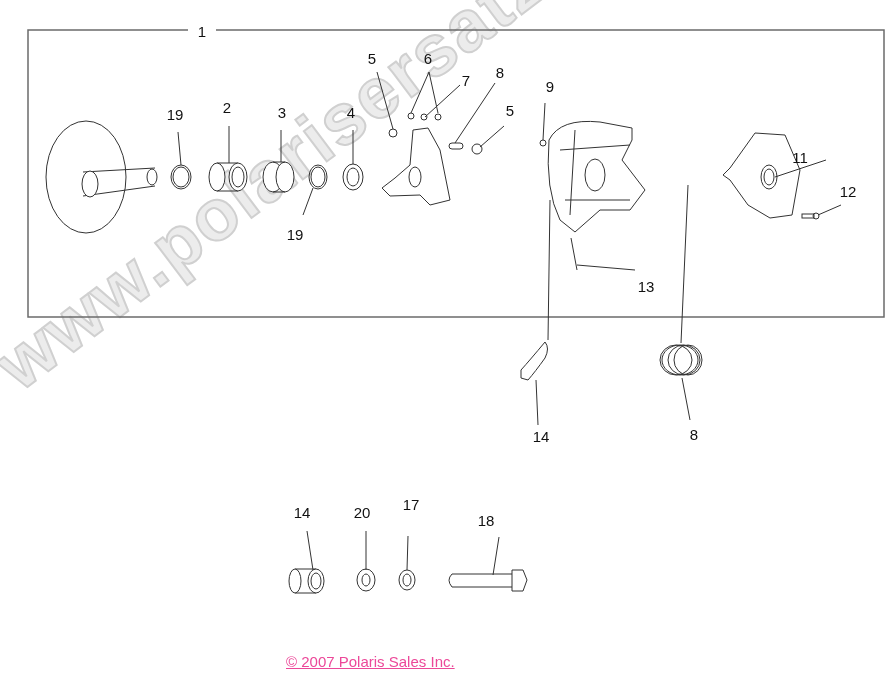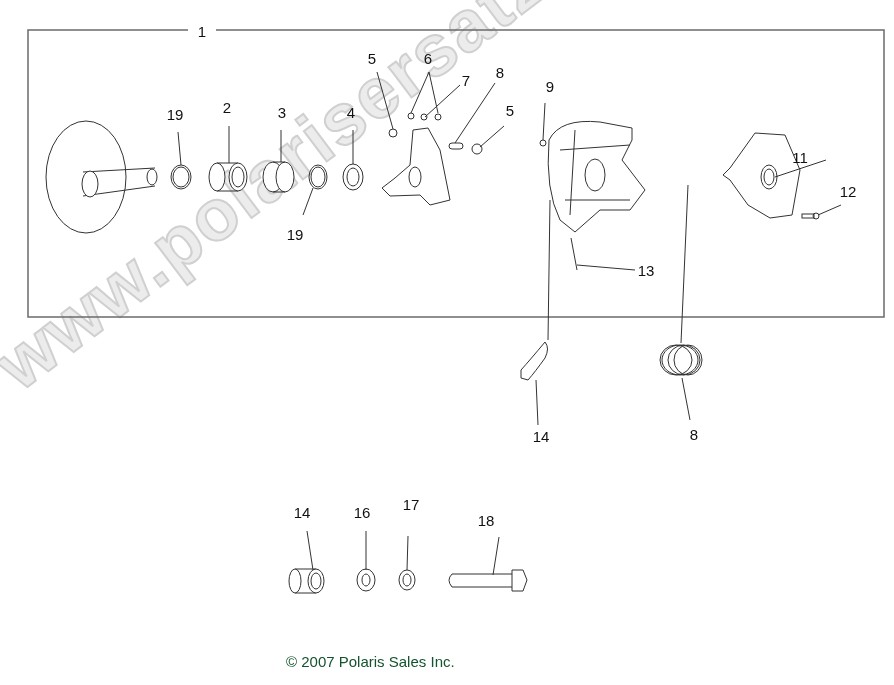--- a/index.html
+++ b/index.html
@@ -1,19 +1,19 @@
 <!DOCTYPE html>
 <html><head>
 <meta charset="utf-8">
 <style>
   html,body{margin:0;padding:0;background:#fff;}
   body{width:894px;height:685px;position:relative;overflow:hidden;font-family:"Liberation Sans",sans-serif;color:#111;}
   #diagram{position:absolute;left:0;top:0;width:894px;height:685px;}
   .callout{position:absolute;font-size:15px;line-height:15px;color:#111;transform:translate(-50%,-50%);white-space:nowrap;}
-  .copyright{position:absolute;left:286px;top:653px;font-size:15px;color:#14532d;}
+  .copyright{position:absolute;left:286px;top:653px;font-size:15px;color:#ec4899;text-decoration:underline;}
   .watermark{position:absolute;left:-20px;top:340px;width:1100px;transform:rotate(-37deg);transform-origin:0 0;
     font-size:72px;font-weight:bold;letter-spacing:2px;color:transparent;-webkit-text-stroke:2px #d0d0d0;white-space:nowrap;
     text-shadow:0 0 0 #ececec;}
 </style>
 </head>
 <body>
 
 <div class="watermark">www.polarisersatzteile.de</div>
 
 <svg id="diagram" viewBox="0 0 894 685" xmlns="http://www.w3.org/2000/svg">
@@ -121,23 +121,23 @@
 <span class="callout" style="left:282px;top:112px">3</span>
 <span class="callout" style="left:351px;top:112px">4</span>
 <span class="callout" style="left:372px;top:58px">5</span>
 <span class="callout" style="left:428px;top:58px">6</span>
 <span class="callout" style="left:466px;top:80px">7</span>
 <span class="callout" style="left:500px;top:72px">8</span>
 <span class="callout" style="left:510px;top:110px">5</span>
 <span class="callout" style="left:550px;top:86px">9</span>
 <span class="callout" style="left:800px;top:157px">11</span>
 <span class="callout" style="left:848px;top:191px">12</span>
-<span class="callout" style="left:646px;top:270px">13</span>
+<span class="callout" style="left:646px;top:286px">13</span>
 <span class="callout" style="left:175px;top:114px">19</span>
 <span class="callout" style="left:295px;top:234px">19</span>
 <span class="callout" style="left:541px;top:436px">14</span>
 <span class="callout" style="left:694px;top:434px">8</span>
 <span class="callout" style="left:302px;top:512px">14</span>
-<span class="callout" style="left:362px;top:512px">16</span>
+<span class="callout" style="left:362px;top:512px">20</span>
 <span class="callout" style="left:411px;top:504px">17</span>
 <span class="callout" style="left:486px;top:520px">18</span>
 
 <div class="copyright">© 2007 Polaris Sales Inc.</div>
 
 </body></html>

